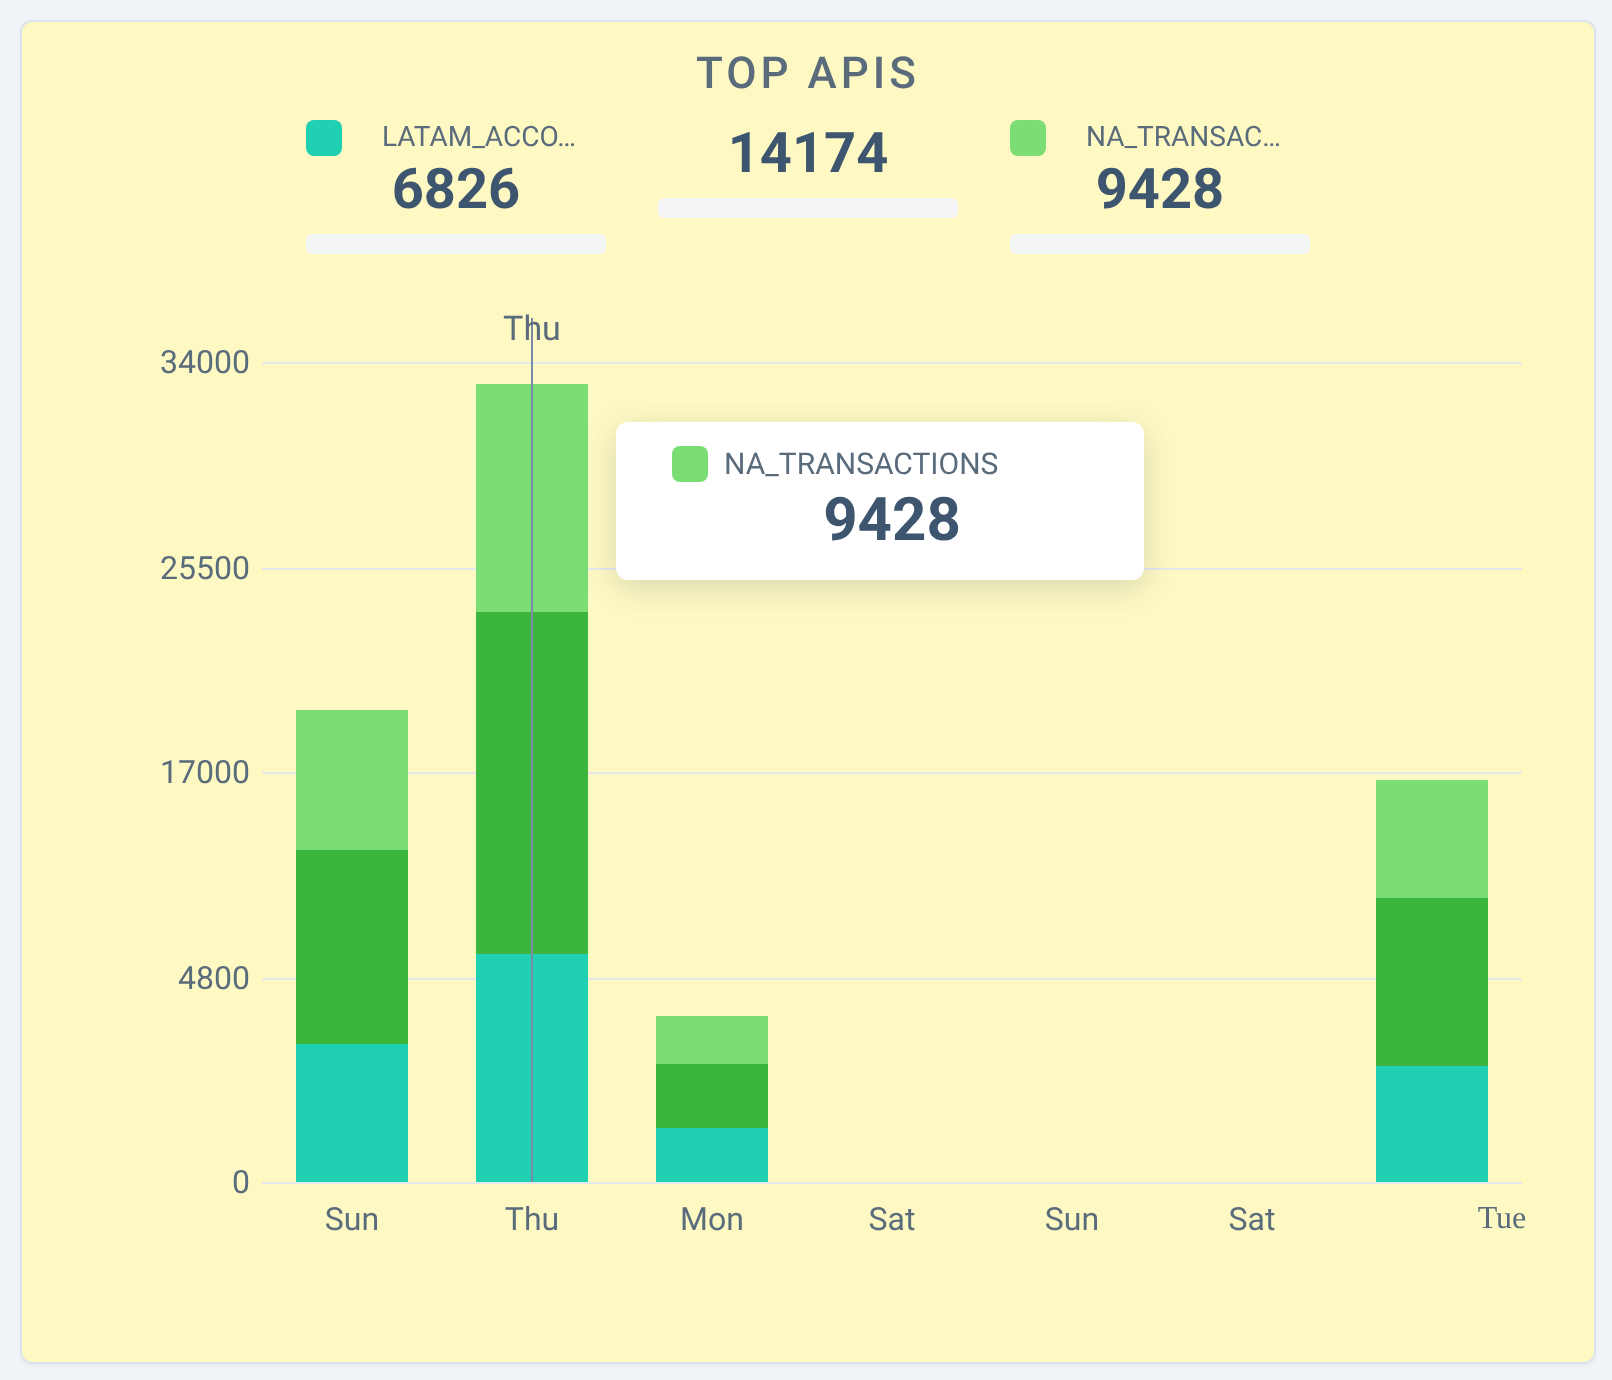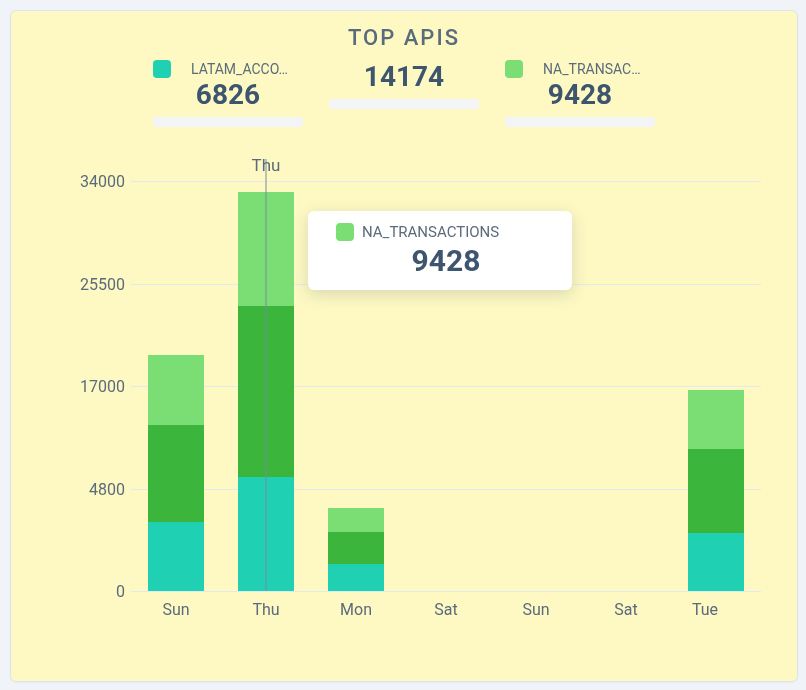--- a/index.html
+++ b/index.html
@@ -143,21 +143,21 @@
           <div class="bar-seg" style="bottom: 0px; height: 26.5294px; background: rgb(31, 209, 178);"></div>
           <div class="bar-seg" style="bottom: 26.5294px; height: 32.5588px; background: rgb(60, 181, 60);"></div>
           <div class="bar-seg" style="bottom: 59.0882px; height: 24.1176px; background: rgb(122, 222, 116);"></div>
         </div>
         <div class="x-tick" style="left: 315px;">Sat</div>
         <div class="bar-group" style="left: 315px; width: 56px; height: 0px;"></div>
         <div class="x-tick" style="left: 405px;">Sun</div>
         <div class="bar-group" style="left: 405px; width: 56px; height: 0px;"></div>
         <div class="x-tick" style="left: 495px;">Sat</div>
         <div class="bar-group" style="left: 495px; width: 56px; height: 0px;"></div>
-        <div class="x-tick" style="left: 574px;">Tue</div>
+        <div class="x-tick" style="left: 620px; font-family: Liberation Serif, serif;">Tue</div>
         <div class="bar-group" style="left: 585px; width: 56px; height: 201.382px;">
           <div class="bar-seg" style="bottom: 0px; height: 57.8824px; background: rgb(31, 209, 178);"></div>
           <div class="bar-seg" style="bottom: 57.8824px; height: 84.4118px; background: rgb(60, 181, 60);"></div>
           <div class="bar-seg" style="bottom: 142.294px; height: 59.0882px; background: rgb(122, 222, 116);"></div>
         </div>
         <div class="highlight-line" style="left: 135px;"></div>
         <div class="highlight-label" style="left: 135px;">Thu</div>
         <div class="tooltip" style="left: 177px; top: 30px;">
           <div class="tt-top">
             <span class="swatch" style="background: rgb(122, 222, 116);"></span>

